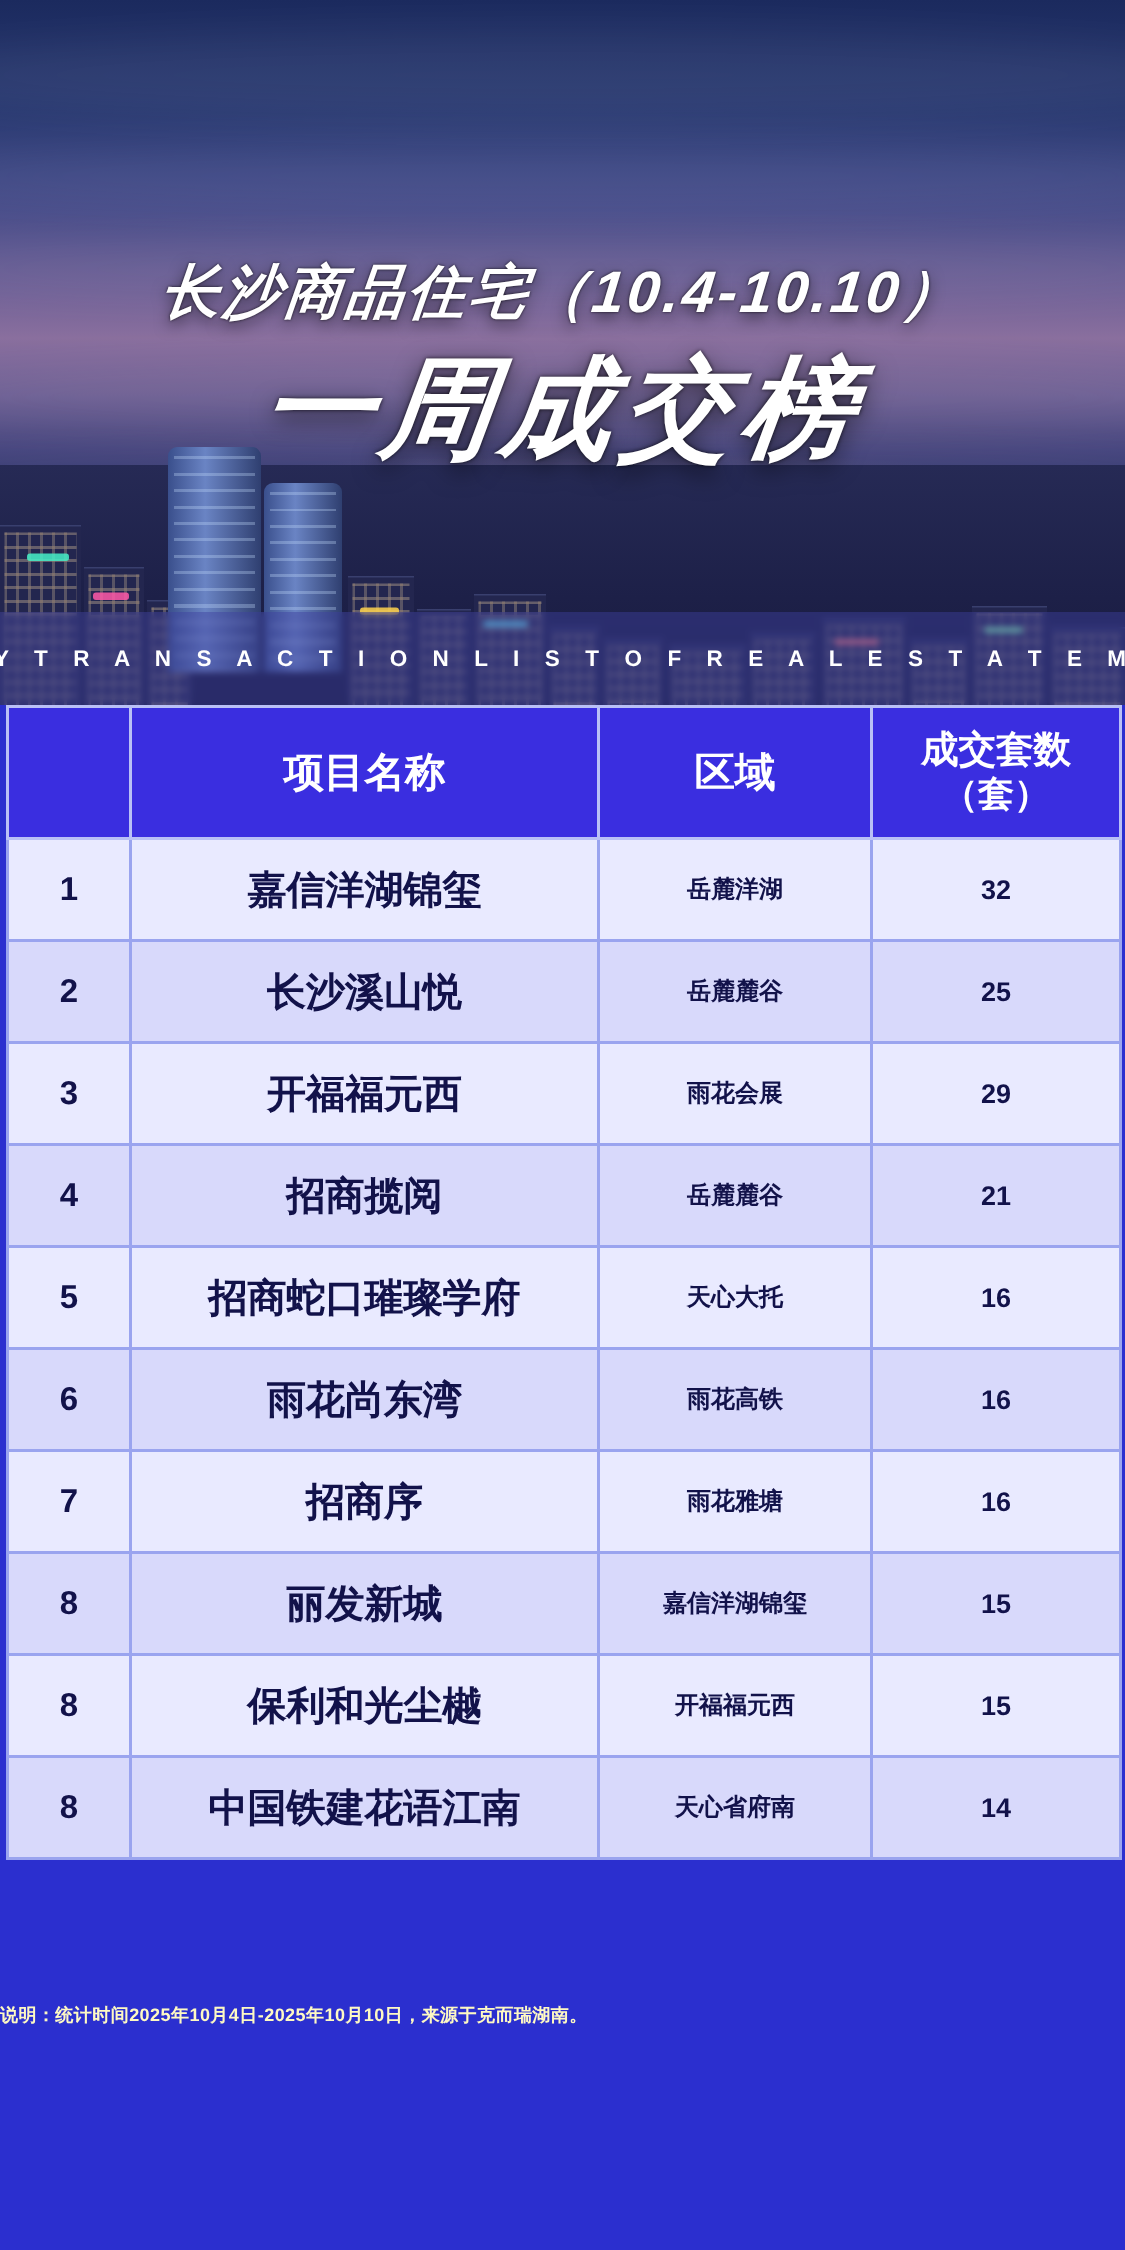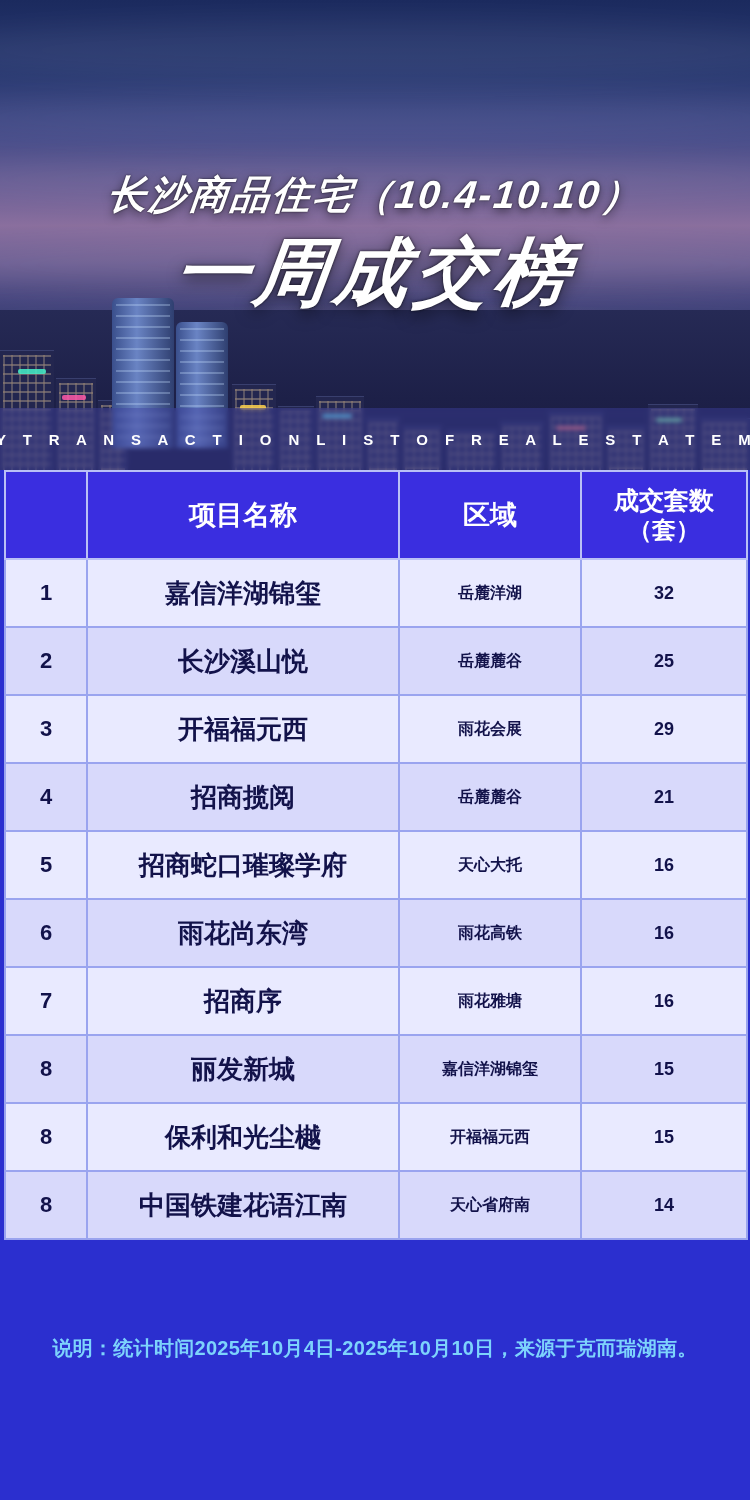--- a/index.html
+++ b/index.html
@@ -219,23 +219,22 @@
   td.rank { font-size: 22px; }
   td.name { font-size: 26px; }
   td.area { font-size: 16px; }
   td.num  { font-size: 18px; }
 
   
   .footer {
     position: absolute;
     left: 0; right: 0;
     top: 1335px;
-    text-align: center;
-    color: #7dd3fc;
-    font-size: 20px;
+    color: #fef9c3;
+    font-size: 12px;
     font-weight: bold;
     letter-spacing: .3px;
   }
 </style>
 </head>
 <body>
 
 <div class="hero">
 
   <div class="sky-streak s1"></div>

